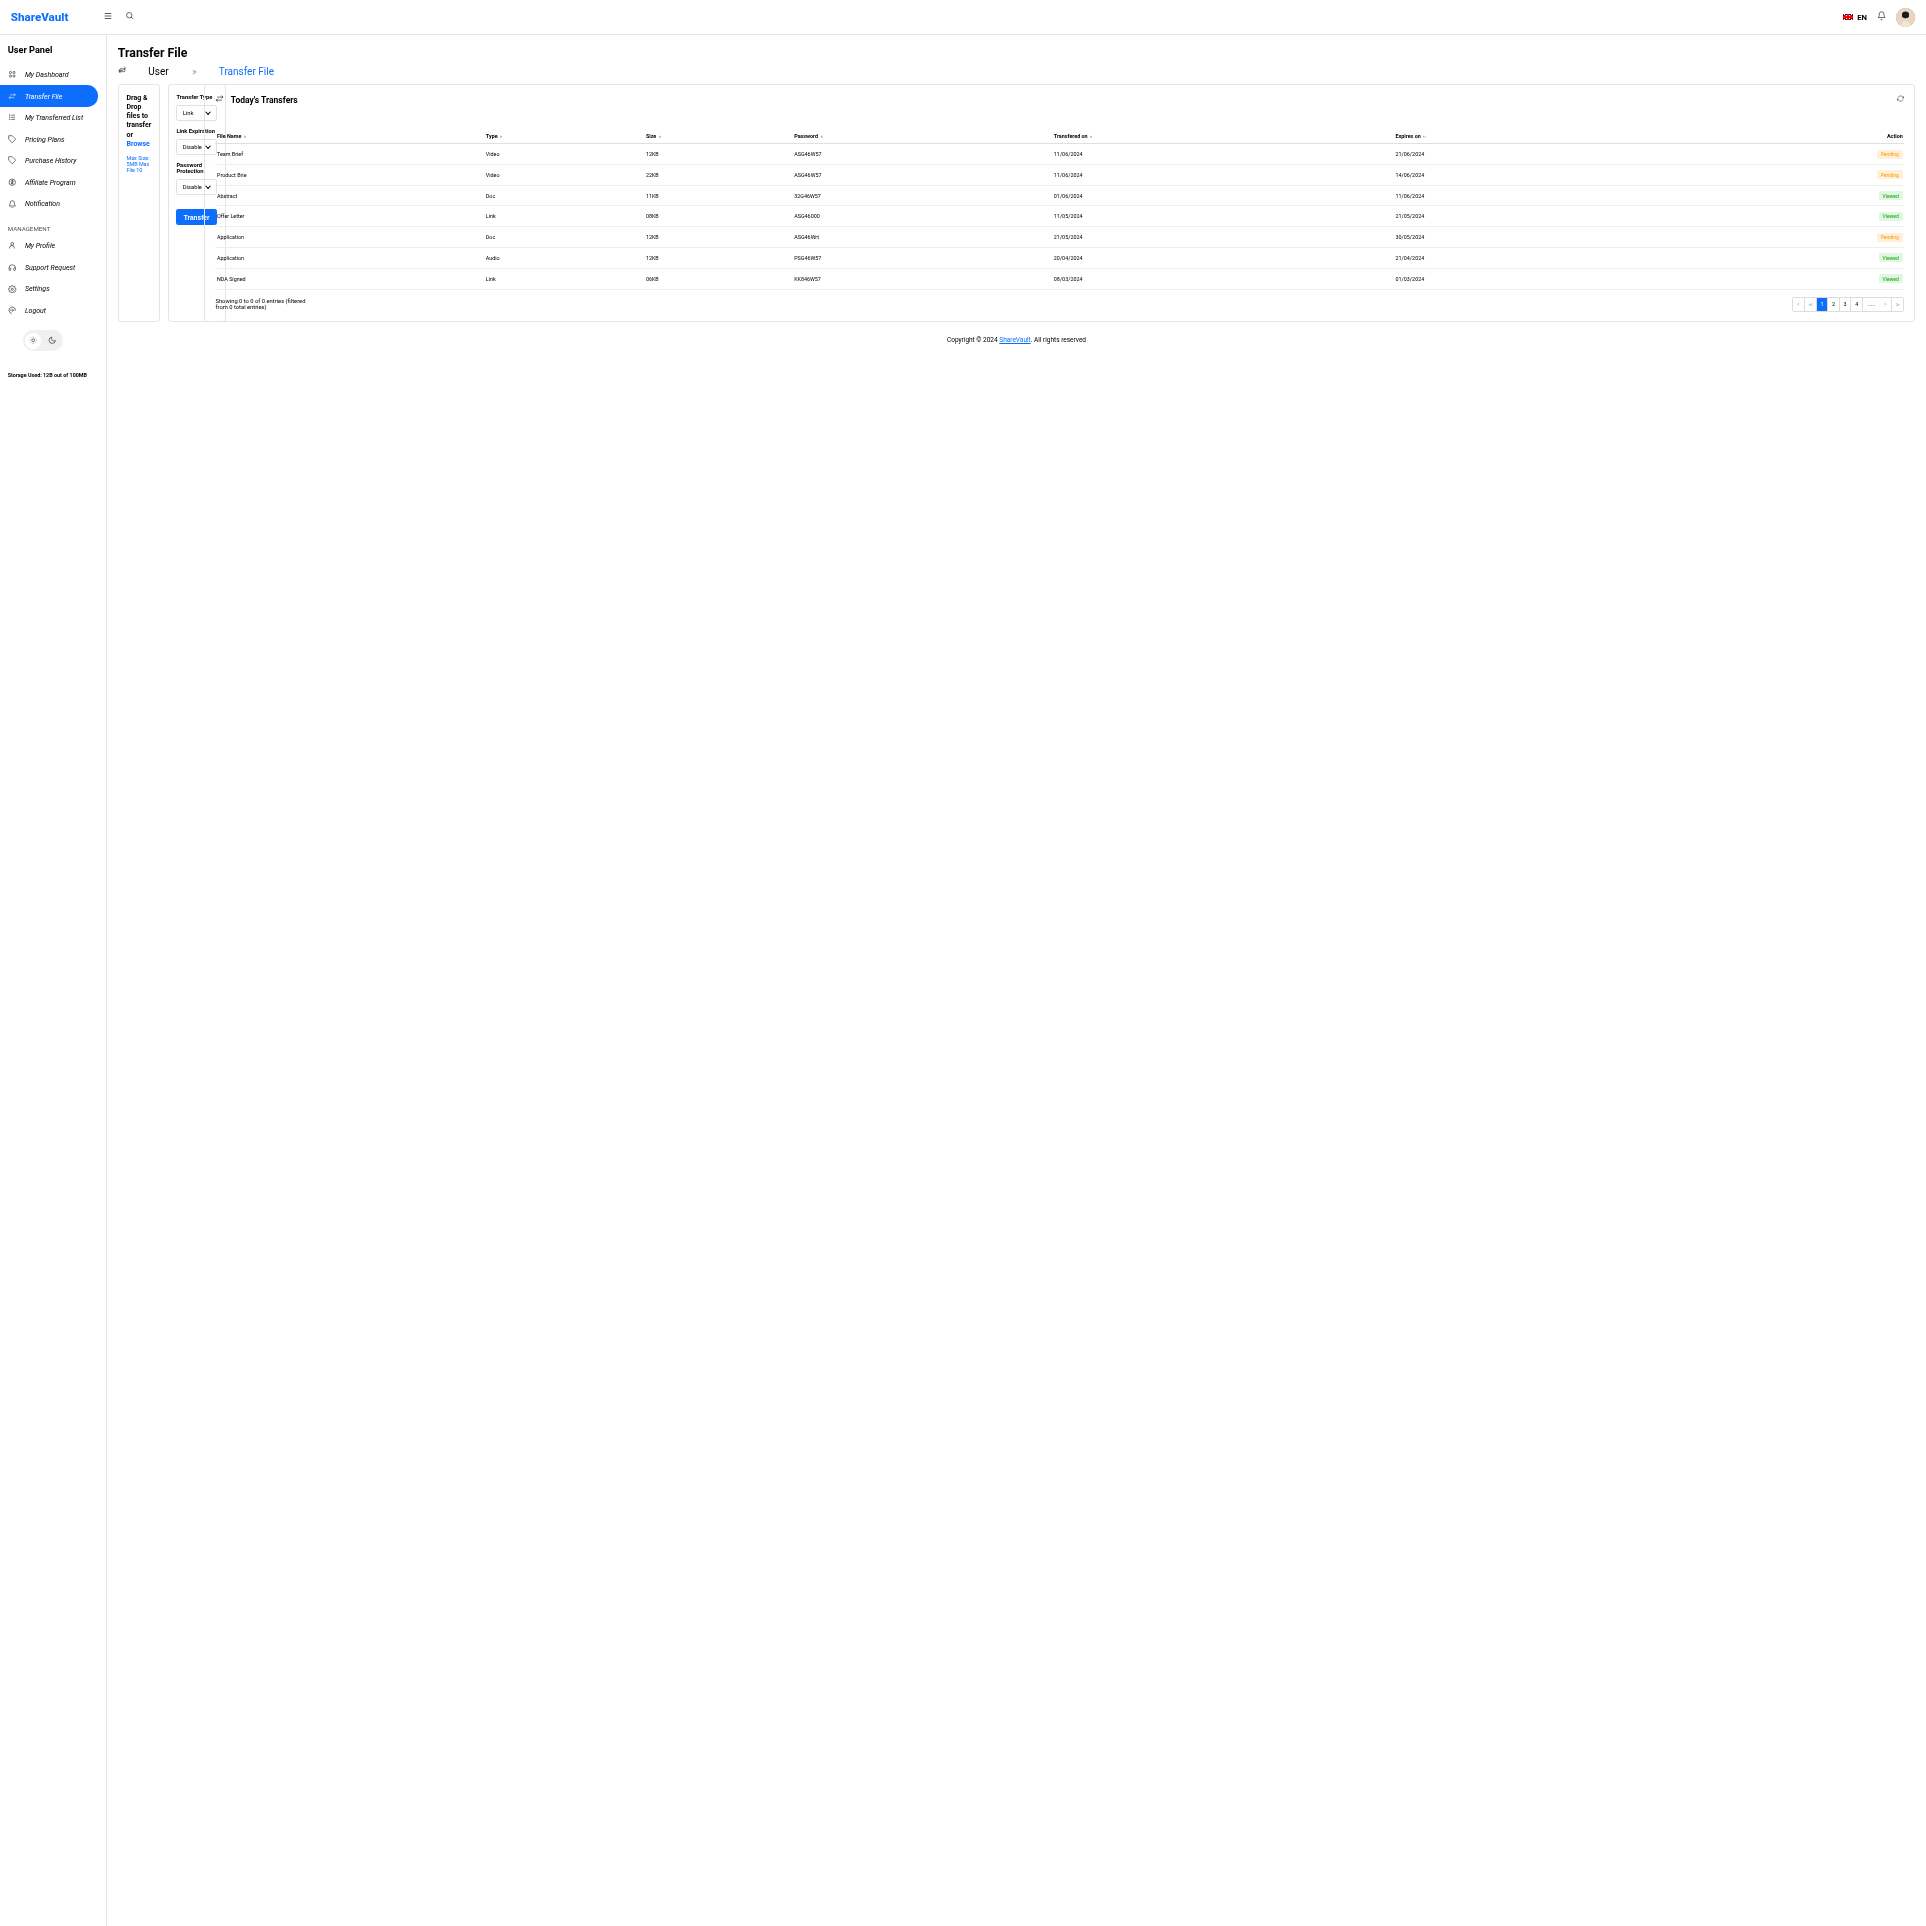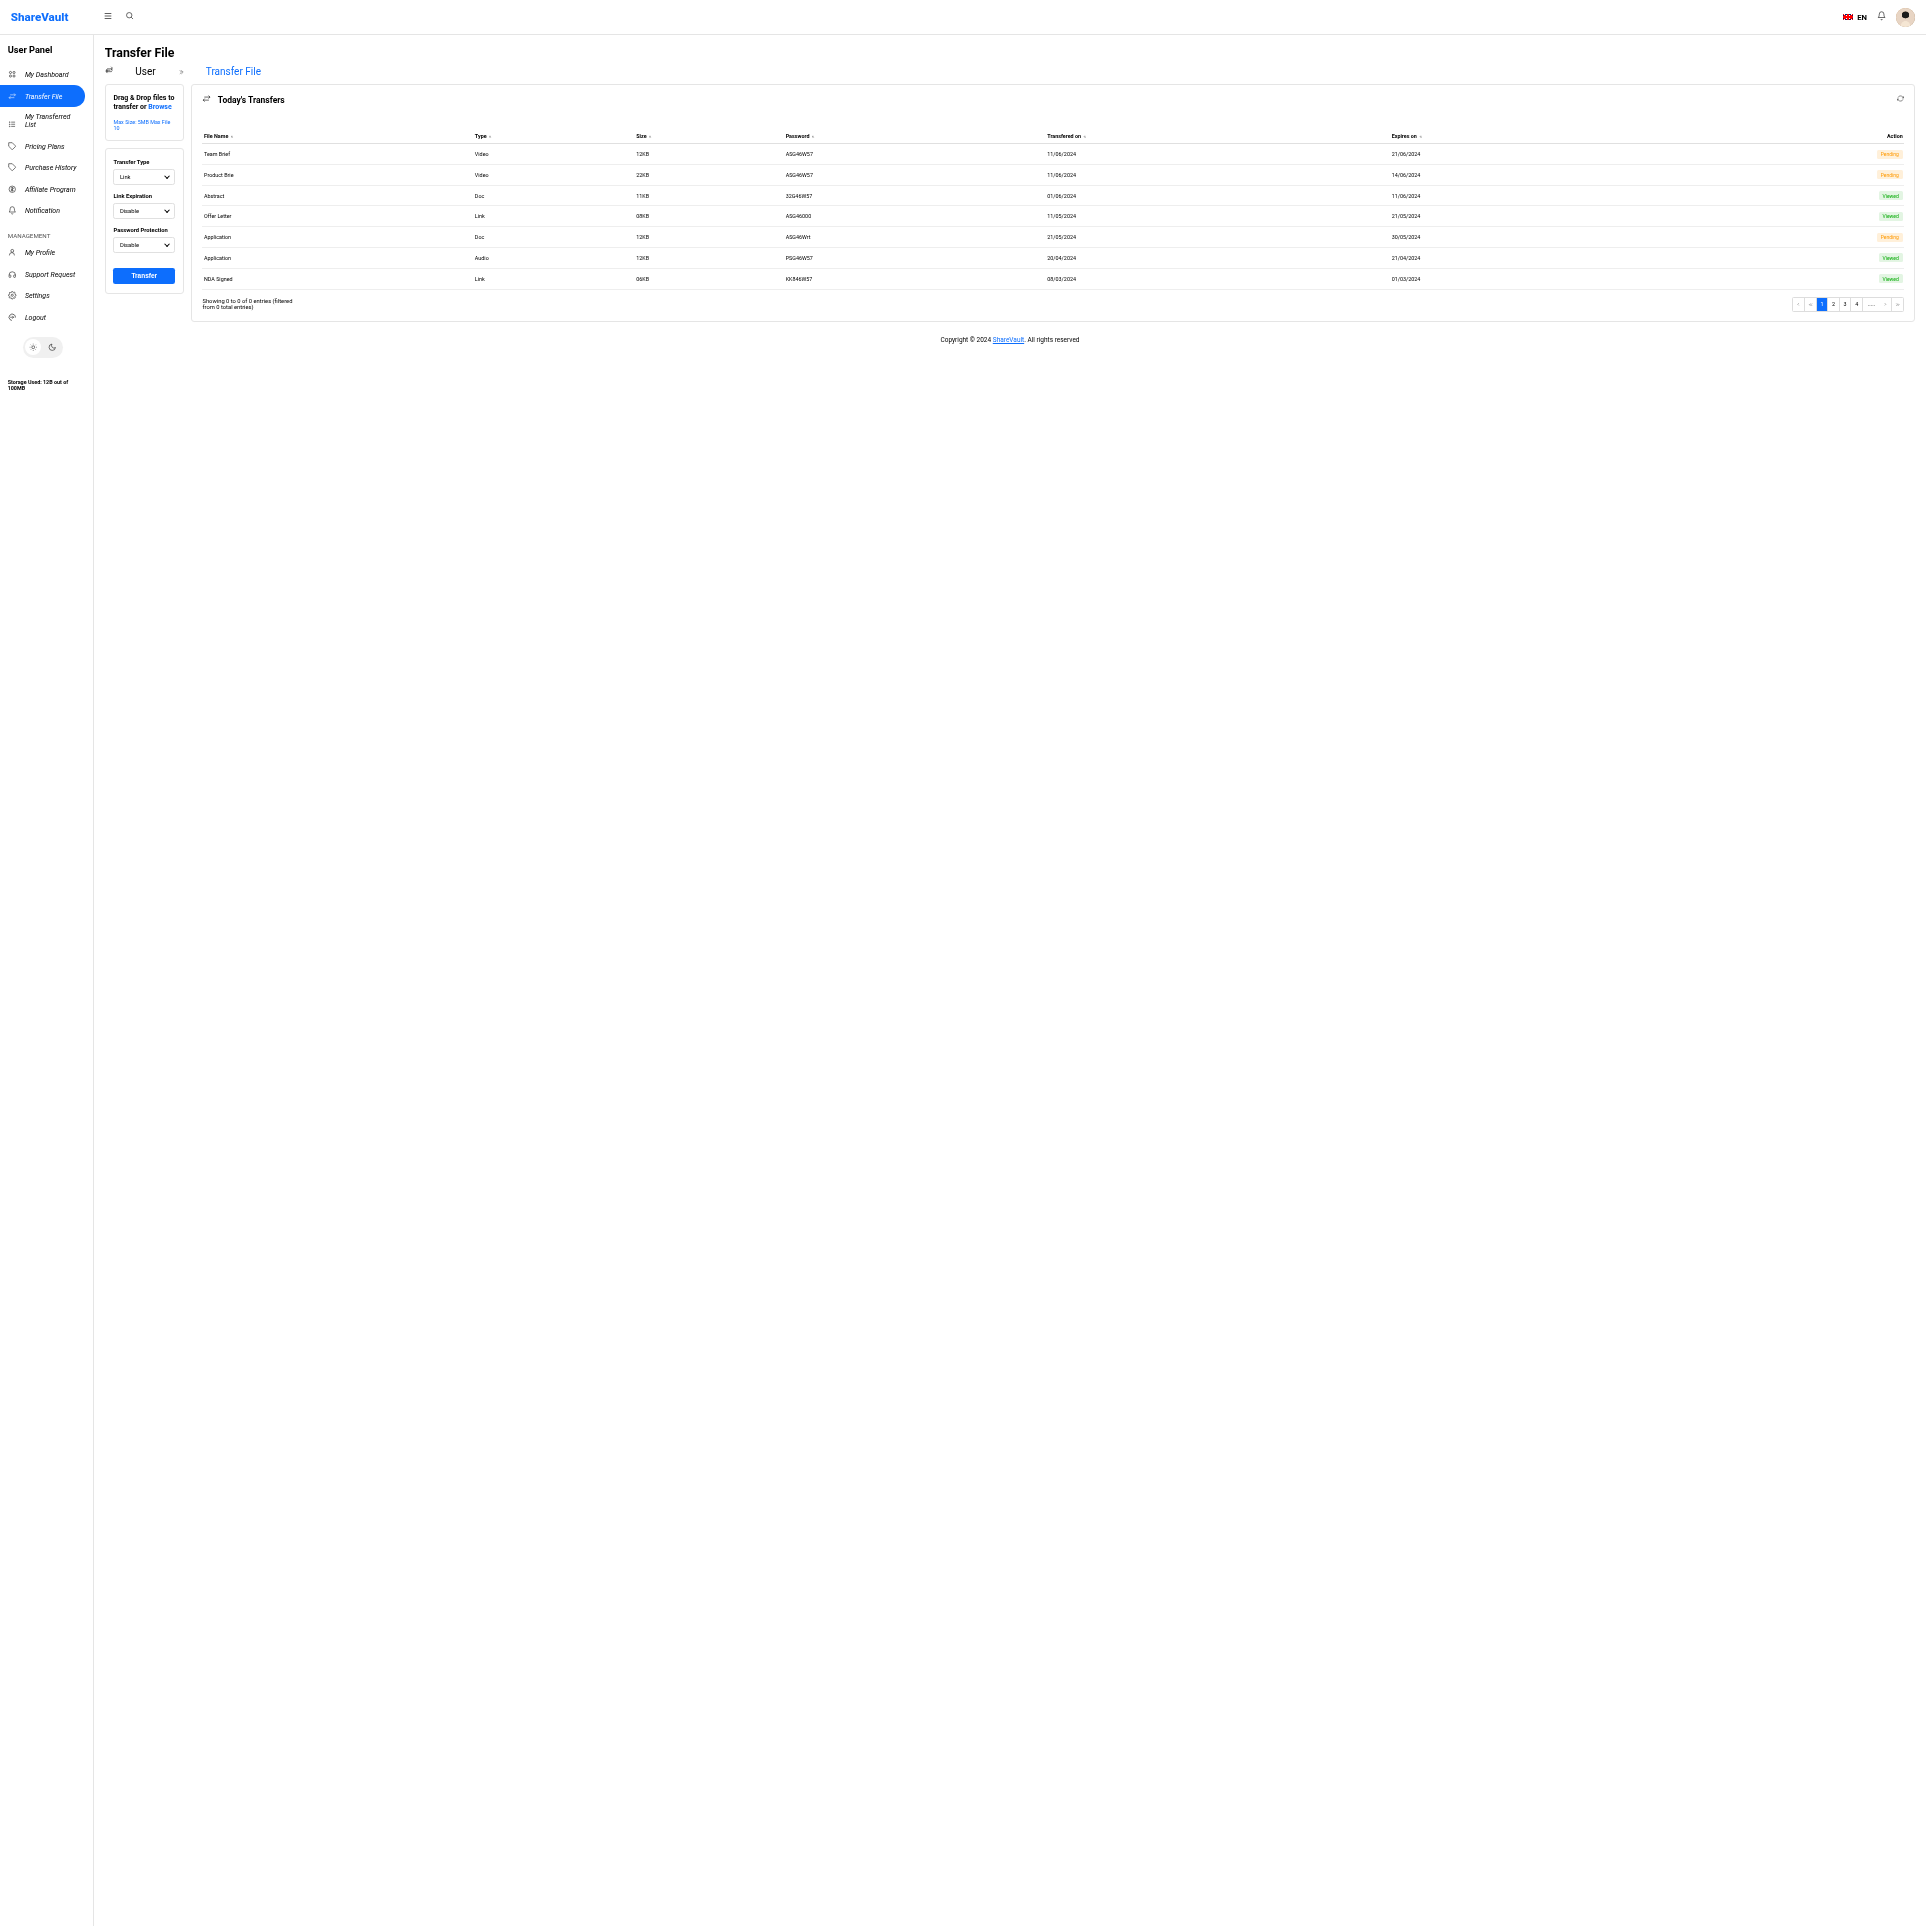--- a/index.html
+++ b/index.html
@@ -15,39 +15,39 @@
     .flag { width: 9.2px; height: 6.2px; background: linear-gradient(to bottom, #012169 0%, #012169 100%); position: relative; overflow: hidden; }
     .flag::before { content: ''; position: absolute; inset: 0; background: linear-gradient(27deg, transparent 43%, white 43%, white 47%, red 47%, red 53%, white 53%, white 57%, transparent 57%), linear-gradient(-27deg, transparent 43%, white 43%, white 47%, red 47%, red 53%, white 53%, white 57%, transparent 57%); }
     .flag::after { content: ''; position: absolute; inset: 0; background: linear-gradient(to right, transparent 40%, white 40%, white 44%, red 44%, red 56%, white 56%, white 60%, transparent 60%), linear-gradient(to bottom, transparent 35%, white 35%, white 40%, red 40%, red 60%, white 60%, white 65%, transparent 65%); }
     .avatar { width: 19px; height: 19px; border-radius: 50%; background: linear-gradient(135deg, #d4a574 0%, #8b7355 100%); display: flex; align-items: center; justify-content: center; overflow: hidden; }
     .avatar svg { width: 100%; height: 100%; }
     
     
     .main { display: flex; flex: 1; border-top: 0.4px solid #e5e5e5; overflow: hidden; }
     
     
-    .sidebar { width: 94px; border-right: 0.4px solid #e5e5e5; padding-top: 9.2px; display: flex; flex-direction: column; overflow-y: auto; }
+    .sidebar { width: 107px; border-right: 0.4px solid #e5e5e5; padding-top: 9.2px; display: flex; flex-direction: column; overflow-y: auto; }
     .panel-title { font-size: 9.2px; font-weight: 700; padding: 0 7.7px 8.5px; }
     .nav-item { display: flex; align-items: flex-end; gap: 8px; padding: 6.2px 7.7px; font-size: 7px; cursor: pointer; border-top-right-radius: 10.8px; border-bottom-right-radius: 10.8px; margin-right: 7.7px; font-style: italic; }
     .nav-item.active { background: #0d6efd; color: #fff; }
     .nav-icon { width: 9.2px; height: 9.2px; display: flex; align-items: center; justify-content: center; flex-shrink: 0; }
     .section-label { font-size: 6.2px; color: #555; padding: 7.7px 7.7px 1.5px; margin-top: 3.1px; }
     .theme-toggle { display: flex; gap: 3.1px; background: #f0f0f0; border-radius: 11.6px; padding: 2.3px; width: fit-content; margin: 9.2px 0 0 23px; }
     .theme-btn { width: 16px; height: 16px; border-radius: 50%; display: flex; align-items: center; justify-content: center; cursor: pointer; }
     .theme-btn.active { background: #fff; }
     .storage-info { font-size: 5.4px; font-weight: 700; padding: 21px 7.7px 7.7px; }
     
     
     .content { flex: 1; padding: 10.8px; overflow-y: auto; }
     .page-title { font-size: 12.3px; font-weight: 700; margin-bottom: 6.2px; }
     .breadcrumb { display: flex; align-items: center; gap: 22px; font-size: 10px; margin-bottom: 7px; }
     .breadcrumb-link { color: #0d6efd; }
     
     .content-grid { display: flex; gap: 7.7px; }
-    .left-col { width: 79px; display: flex; flex-direction: column; gap: 7.7px; }
+    .left-col { width: 79px; display: flex; flex-direction: row; gap: 7.7px; }
     .card { border: 0.4px solid #e5e5e5; border-radius: 3.1px; padding: 9.2px 7.7px; }
     .drop-title { font-size: 7px; font-weight: 700; line-height: 1.3; }
     .drop-title .browse { color: #0d6efd; cursor: pointer; }
     .drop-sub { color: #0d6efd; font-size: 5.4px; margin-top: 6.2px; }
     .form-label { font-size: 5.8px; font-weight: 700; margin-bottom: 4.6px; margin-top: 7.7px; }
     .form-label:first-child { margin-top: 0; }
     .select { position: relative; border: 0.4px solid #e0e0e0; border-radius: 2.3px; padding: 3.9px 14px 3.9px 5.4px; font-size: 5.8px; cursor: pointer; }
     .select::after { content: ''; position: absolute; right: 5.4px; top: 50%; width: 3.1px; height: 3.1px; border-right: 0.6px solid #000; border-bottom: 0.6px solid #000; transform: translateY(-70%) rotate(45deg); }
     .btn-primary { background: #0d6efd; color: #fff; font-size: 6.5px; font-weight: 600; padding: 4.6px; border-radius: 2.3px; border: none; width: 100%; cursor: pointer; margin-top: 14.6px; }
     

